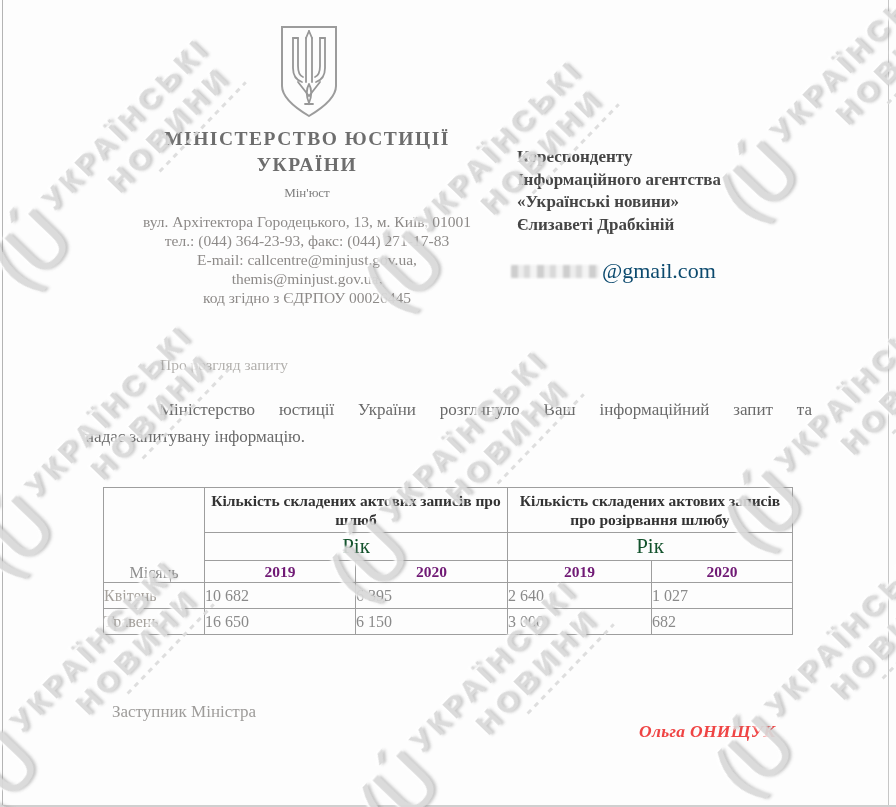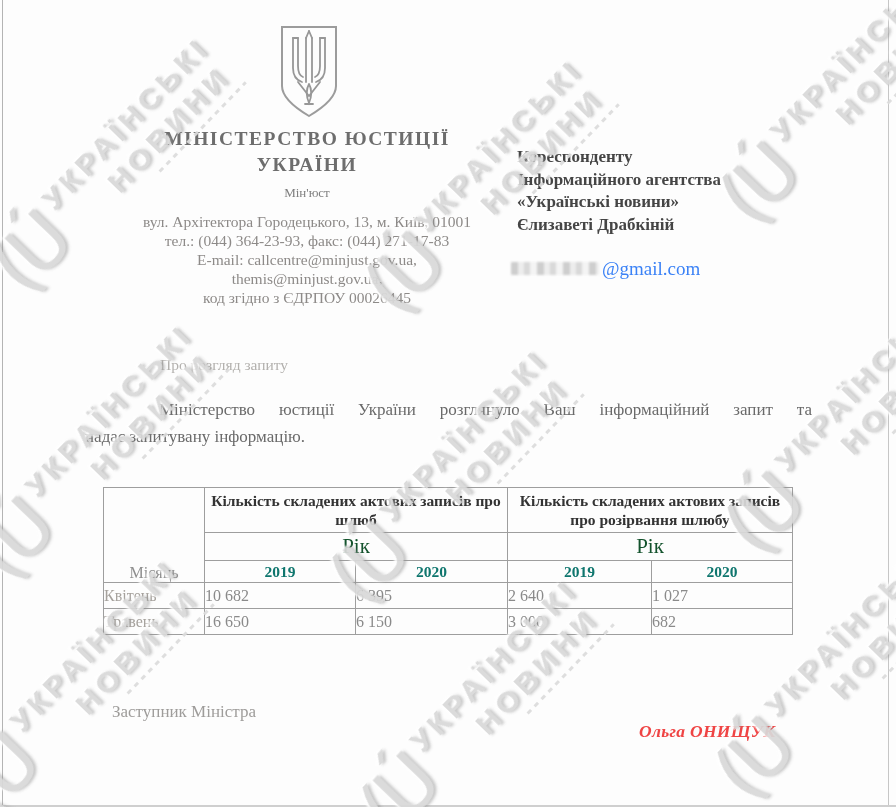--- a/index.html
+++ b/index.html
@@ -44,39 +44,39 @@
   
   .sender{position:absolute;left:58px;top:126px;width:498px;text-align:center;z-index:1;}
   .s-name{font-size:19.5px;font-weight:700;color:#6d6d6d;letter-spacing:1.5px;line-height:26px;}
   .s-short{font-size:13px;color:#7e7e7e;margin-top:3px;line-height:24px;}
   .s-line{font-size:15.5px;color:#8d8a88;line-height:19px;}
   .s-first{margin-top:7px;}
   .link{}
 
   
   .recipient{position:absolute;left:517px;top:146px;font-weight:700;font-size:17px;color:#454545;line-height:22.5px;z-index:1;}
-  .recipient-email{position:absolute;left:511px;top:258px;font-size:19px;color:#3b82f6;z-index:1;}
+  .recipient-email{position:absolute;left:511px;top:258px;font-size:22px;color:#0c4a6e;z-index:1;}
   .redacted{
     display:inline-block;width:88px;height:13px;margin-right:3px;border-radius:1px;
     background:repeating-linear-gradient(90deg,#bfbfbf 0 7px,#e8e8e8 7px 13px,#cdcdcd 13px 19px,#f1f1f1 19px 26px);
     filter:blur(1.3px);opacity:.75;
   }
 
   
   .subject{position:absolute;left:160px;top:356px;font-size:15.5px;color:#b3b1ae;z-index:1;}
   .bodytext{position:absolute;left:85px;top:396px;width:727px;font-size:17px;color:#6a6a6a;line-height:27px;z-index:1;}
   .bl1{margin-left:74px;text-align:justify;text-align-last:justify;}
 
   
   .stat-table{position:absolute;left:103px;top:487px;border-collapse:collapse;z-index:1;table-layout:fixed;}
   .stat-table th,.stat-table td{border:1px solid #9e9e9e;padding:0;}
   .group-th{font-size:15.5px;font-weight:700;color:#333;line-height:19px;height:44px;padding:2px 22px;text-align:center;}
   .month-th{font-weight:400;color:#8f8f8f;font-size:16px;vertical-align:bottom;padding-bottom:26px;text-align:center;}
   .rik-th{font-weight:400;color:#14532d;font-size:21px;height:27px;text-align:center;}
-  .year-th{font-weight:700;color:#0f766e;font-size:15.5px;height:21px;text-align:center;}
+  .year-th{font-weight:700;color:#701a75;font-size:15.5px;height:21px;text-align:center;}
   .month-td{color:#a6a29d;font-size:16px;text-align:left;padding-left:9px;height:25px;}
   .num-td{color:#8a8a8a;font-size:16px;height:25px;}
 
   
   .sig{position:absolute;left:85px;top:699px;font-size:17px;color:#9e9c9a;line-height:25px;z-index:1;text-align:right;}
   .sig-l1{margin-left:27px;}
   .sig-name{position:absolute;left:639px;top:721px;font-size:17.5px;font-weight:700;color:#ef4444;z-index:1;letter-spacing:.3px;font-style:italic;}
 </style>
 </head>
 <body>

